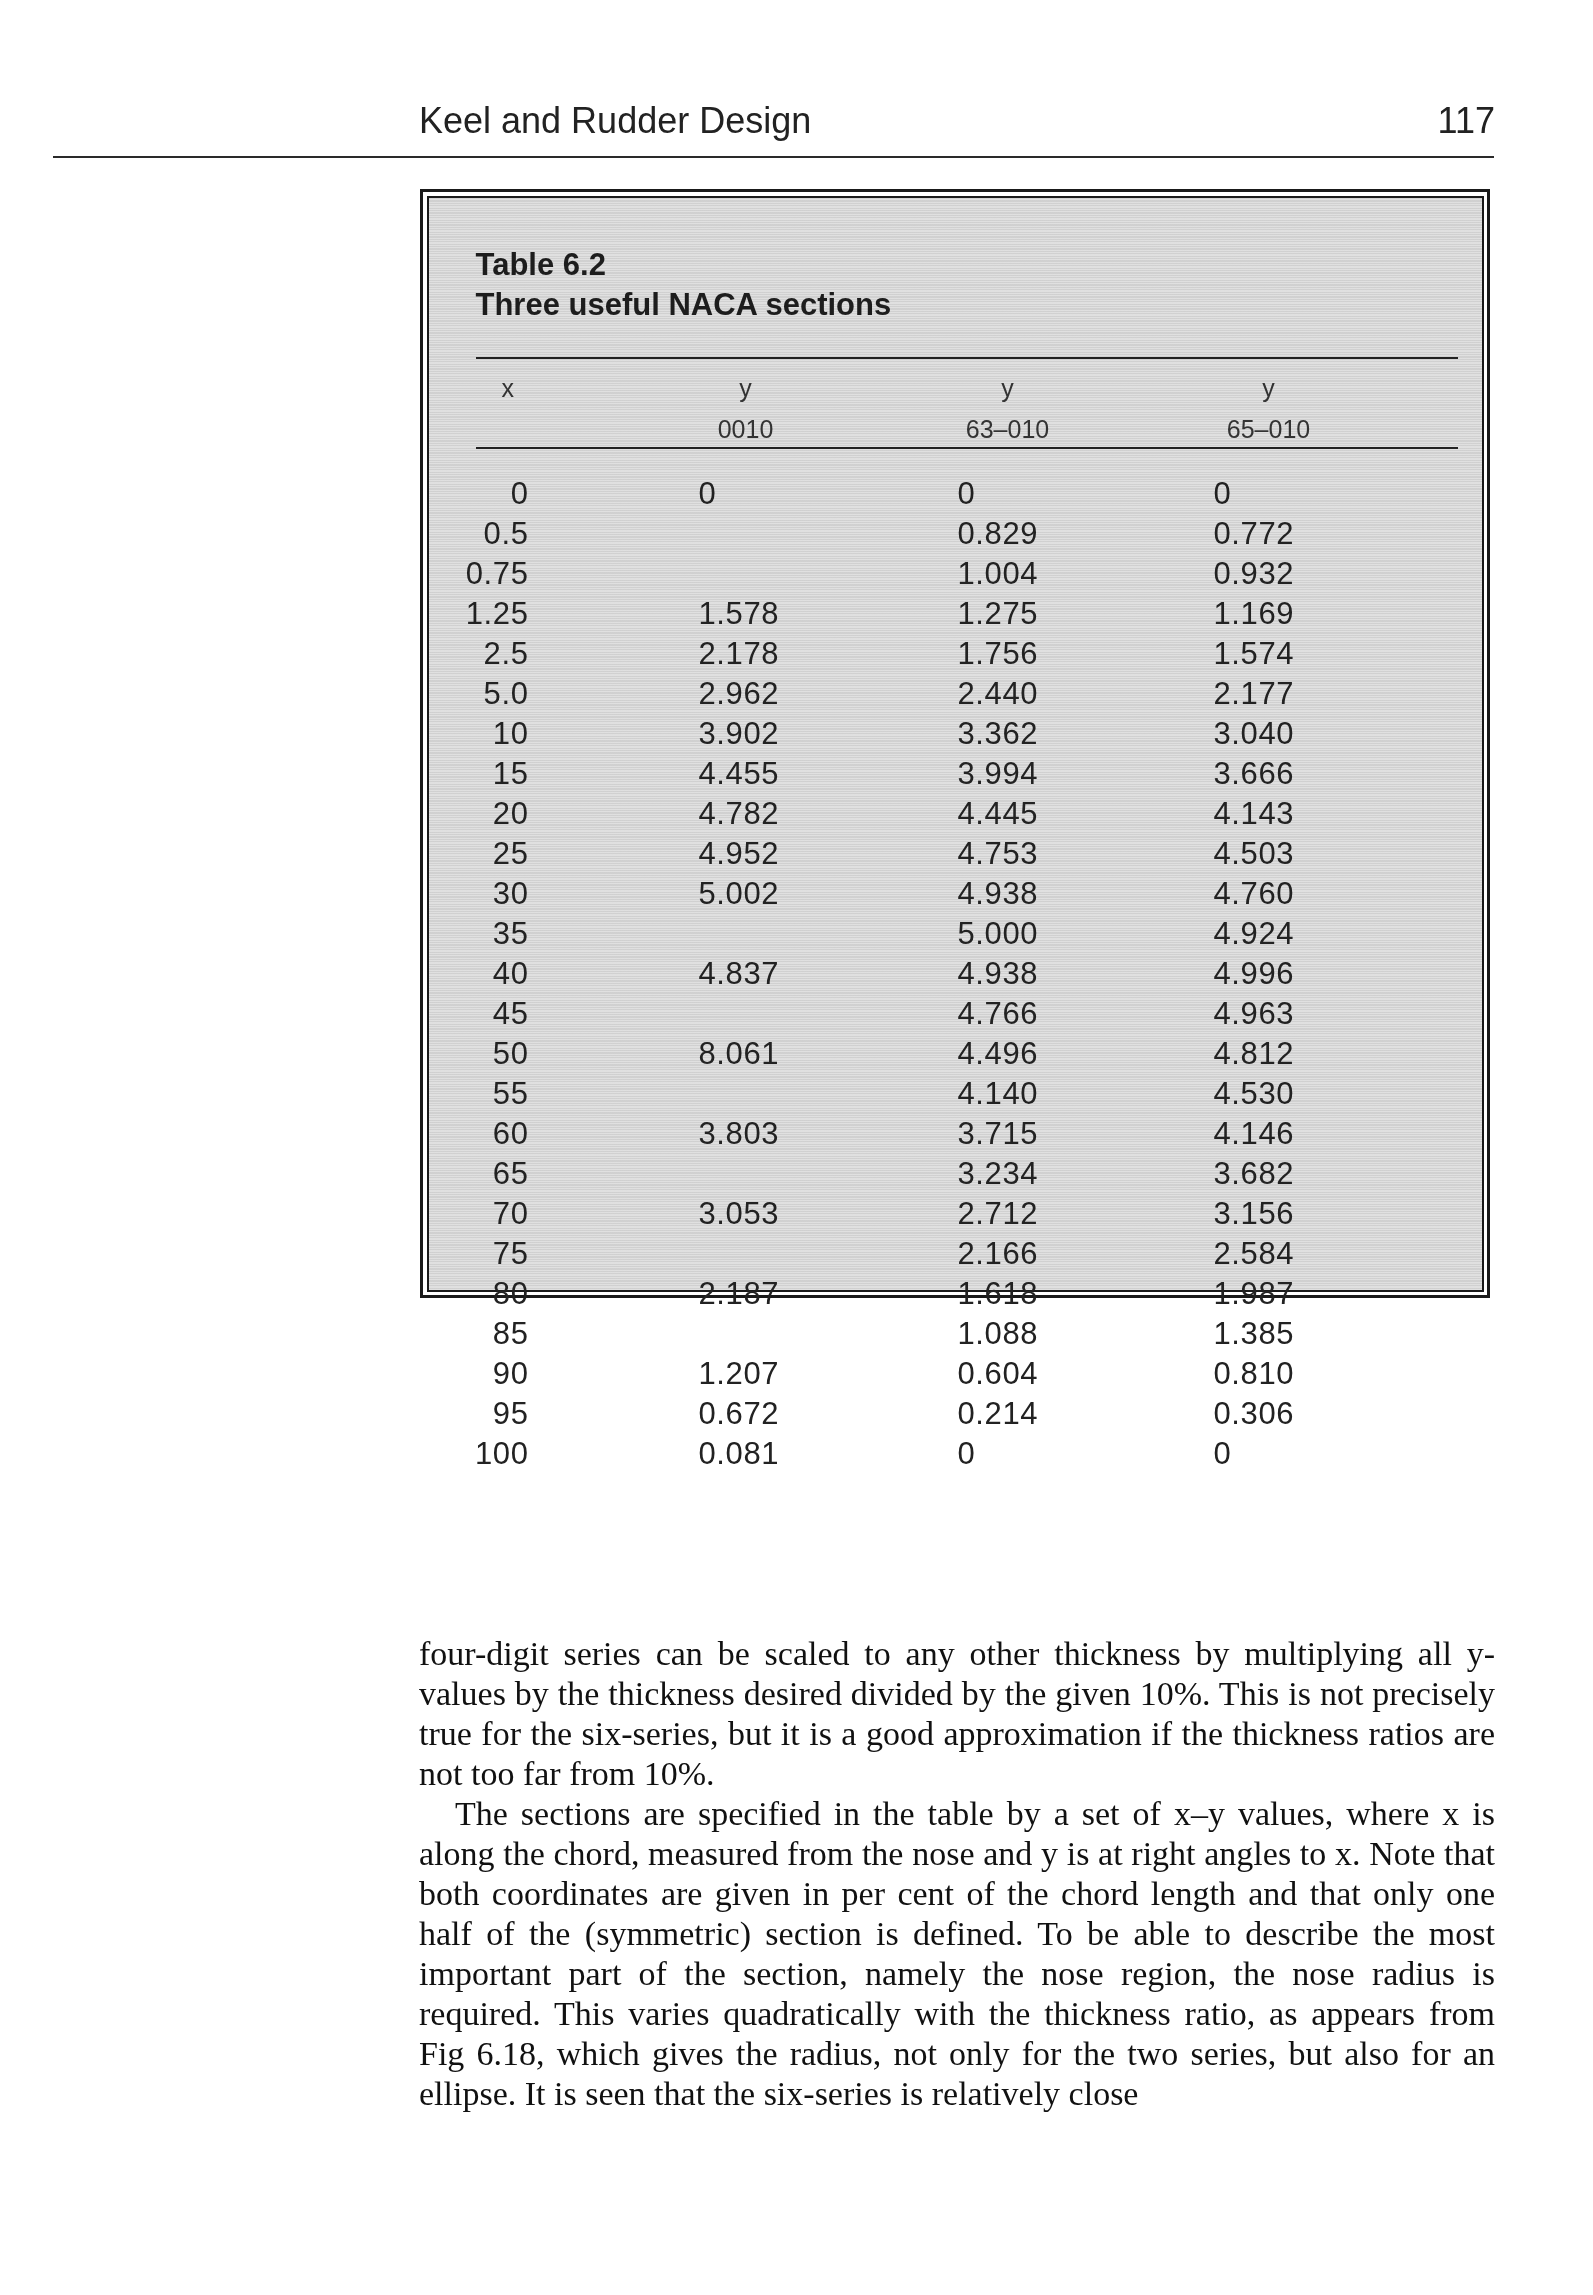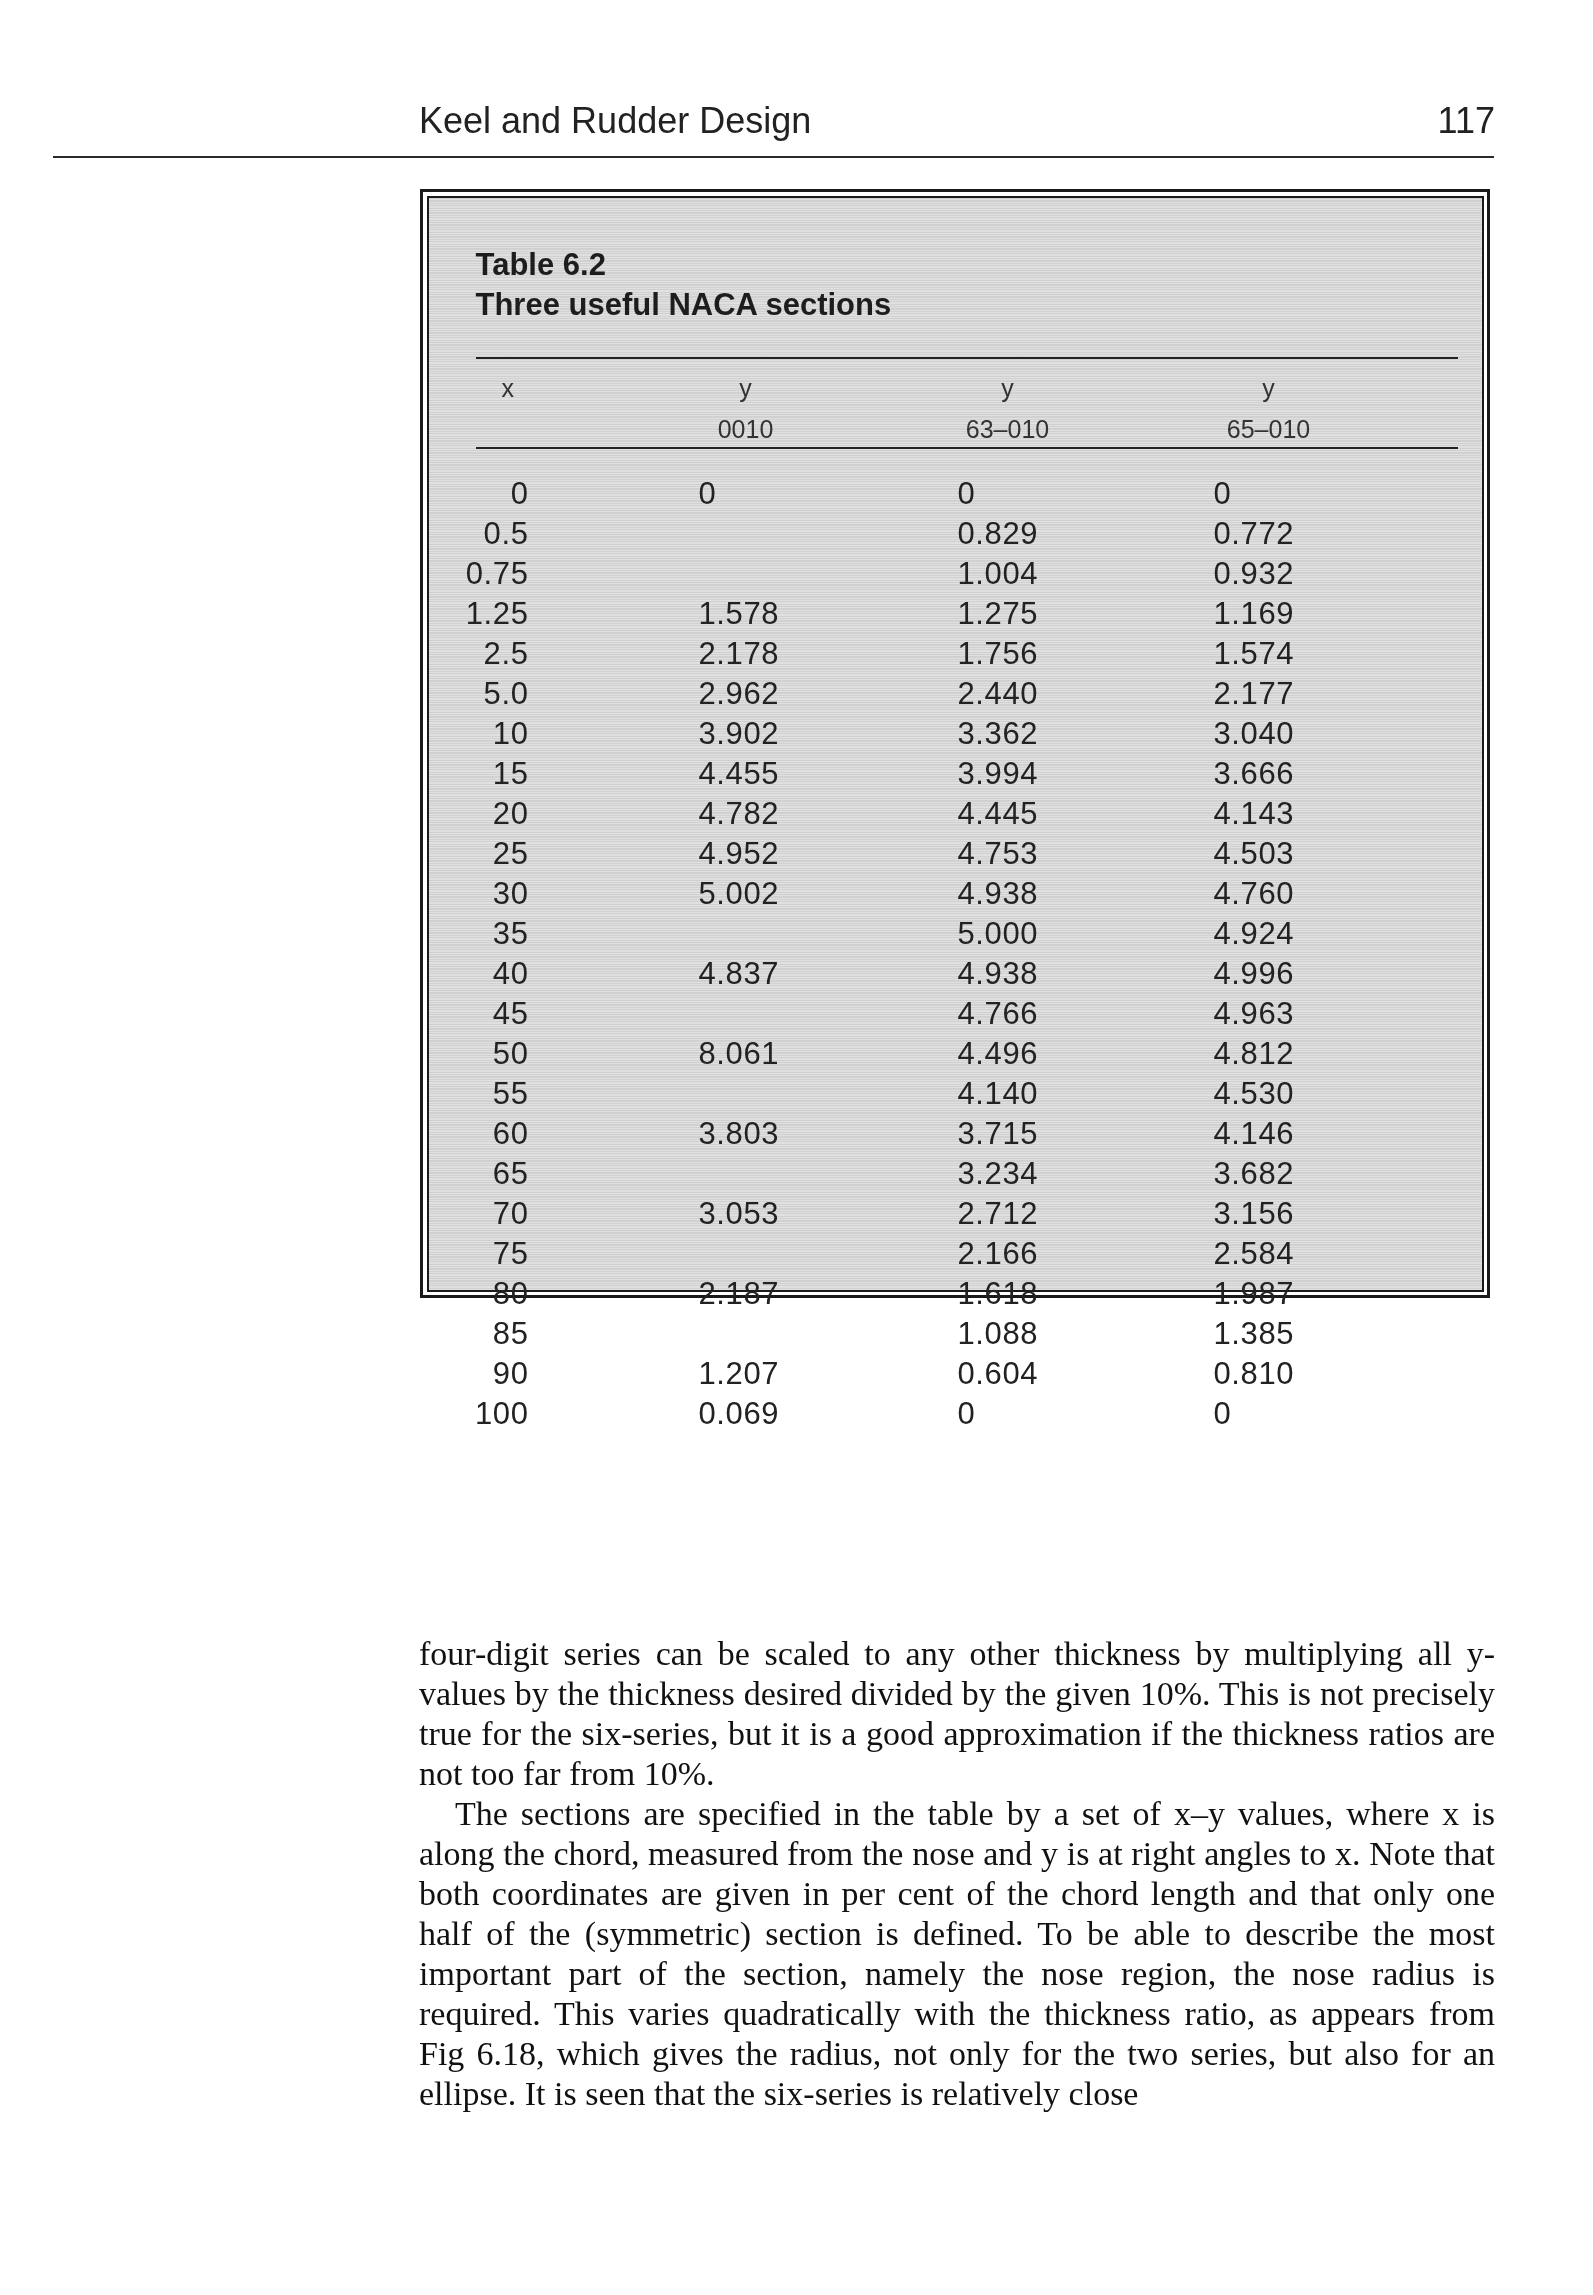--- a/index.html
+++ b/index.html
@@ -304,22 +304,28 @@
           <span class="cell y2">1.088</span>
           <span class="cell y3">1.385</span>
         </div>
         <div class="data-row">
           <span class="cell x">90</span>
           <span class="cell y1">1.207</span>
           <span class="cell y2">0.604</span>
           <span class="cell y3">0.810</span>
         </div>
         <div class="data-row">
+          <span class="cell x">95</span>
+          <span class="cell y1">0.672</span>
+          <span class="cell y2">0.214</span>
+          <span class="cell y3">0.306</span>
+        </div>
+        <div class="data-row">
           <span class="cell x">100</span>
-          <span class="cell y1">0.069</span>
+          <span class="cell y1">0.081</span>
           <span class="cell y2">0</span>
           <span class="cell y3">0</span>
         </div>
       </div>
   </div>
 </div>
 
 <div class="body-text">
   <p>four-digit series can be scaled to any other thickness by multiplying all y-values by the thickness desired divided by the given 10%. This is not precisely true for the six-series, but it is a good approximation if the thickness ratios are not too far from 10%.</p>
   <p class="indent">The sections are specified in the table by a set of x–y values, where x is along the chord, measured from the nose and y is at right angles to x. Note that both coordinates are given in per cent of the chord length and that only one half of the (symmetric) section is defined. To be able to describe the most important part of the section, namely the nose region, the nose radius is required. This varies quadratically with the thickness ratio, as appears from Fig 6.18, which gives the radius, not only for the two series, but also for an ellipse. It is seen that the six-series is relatively close</p>

